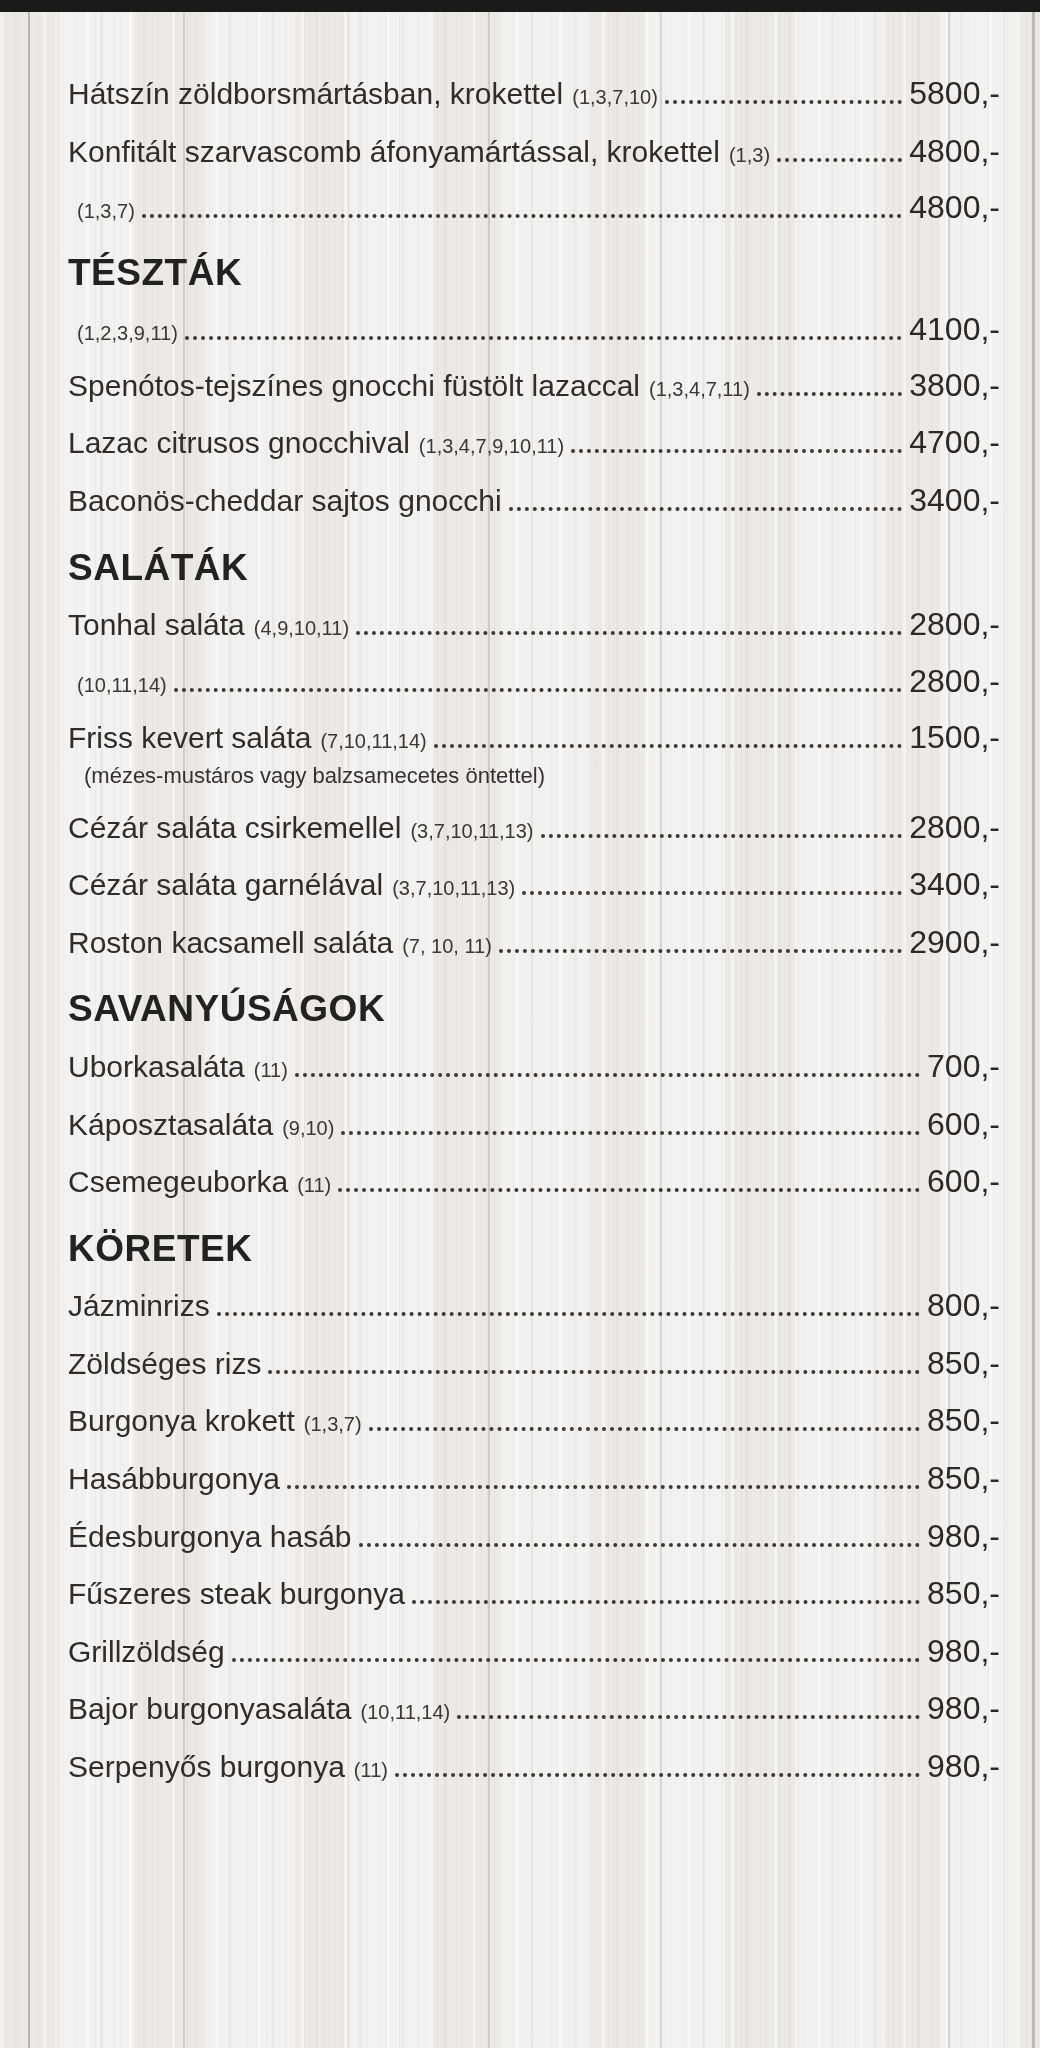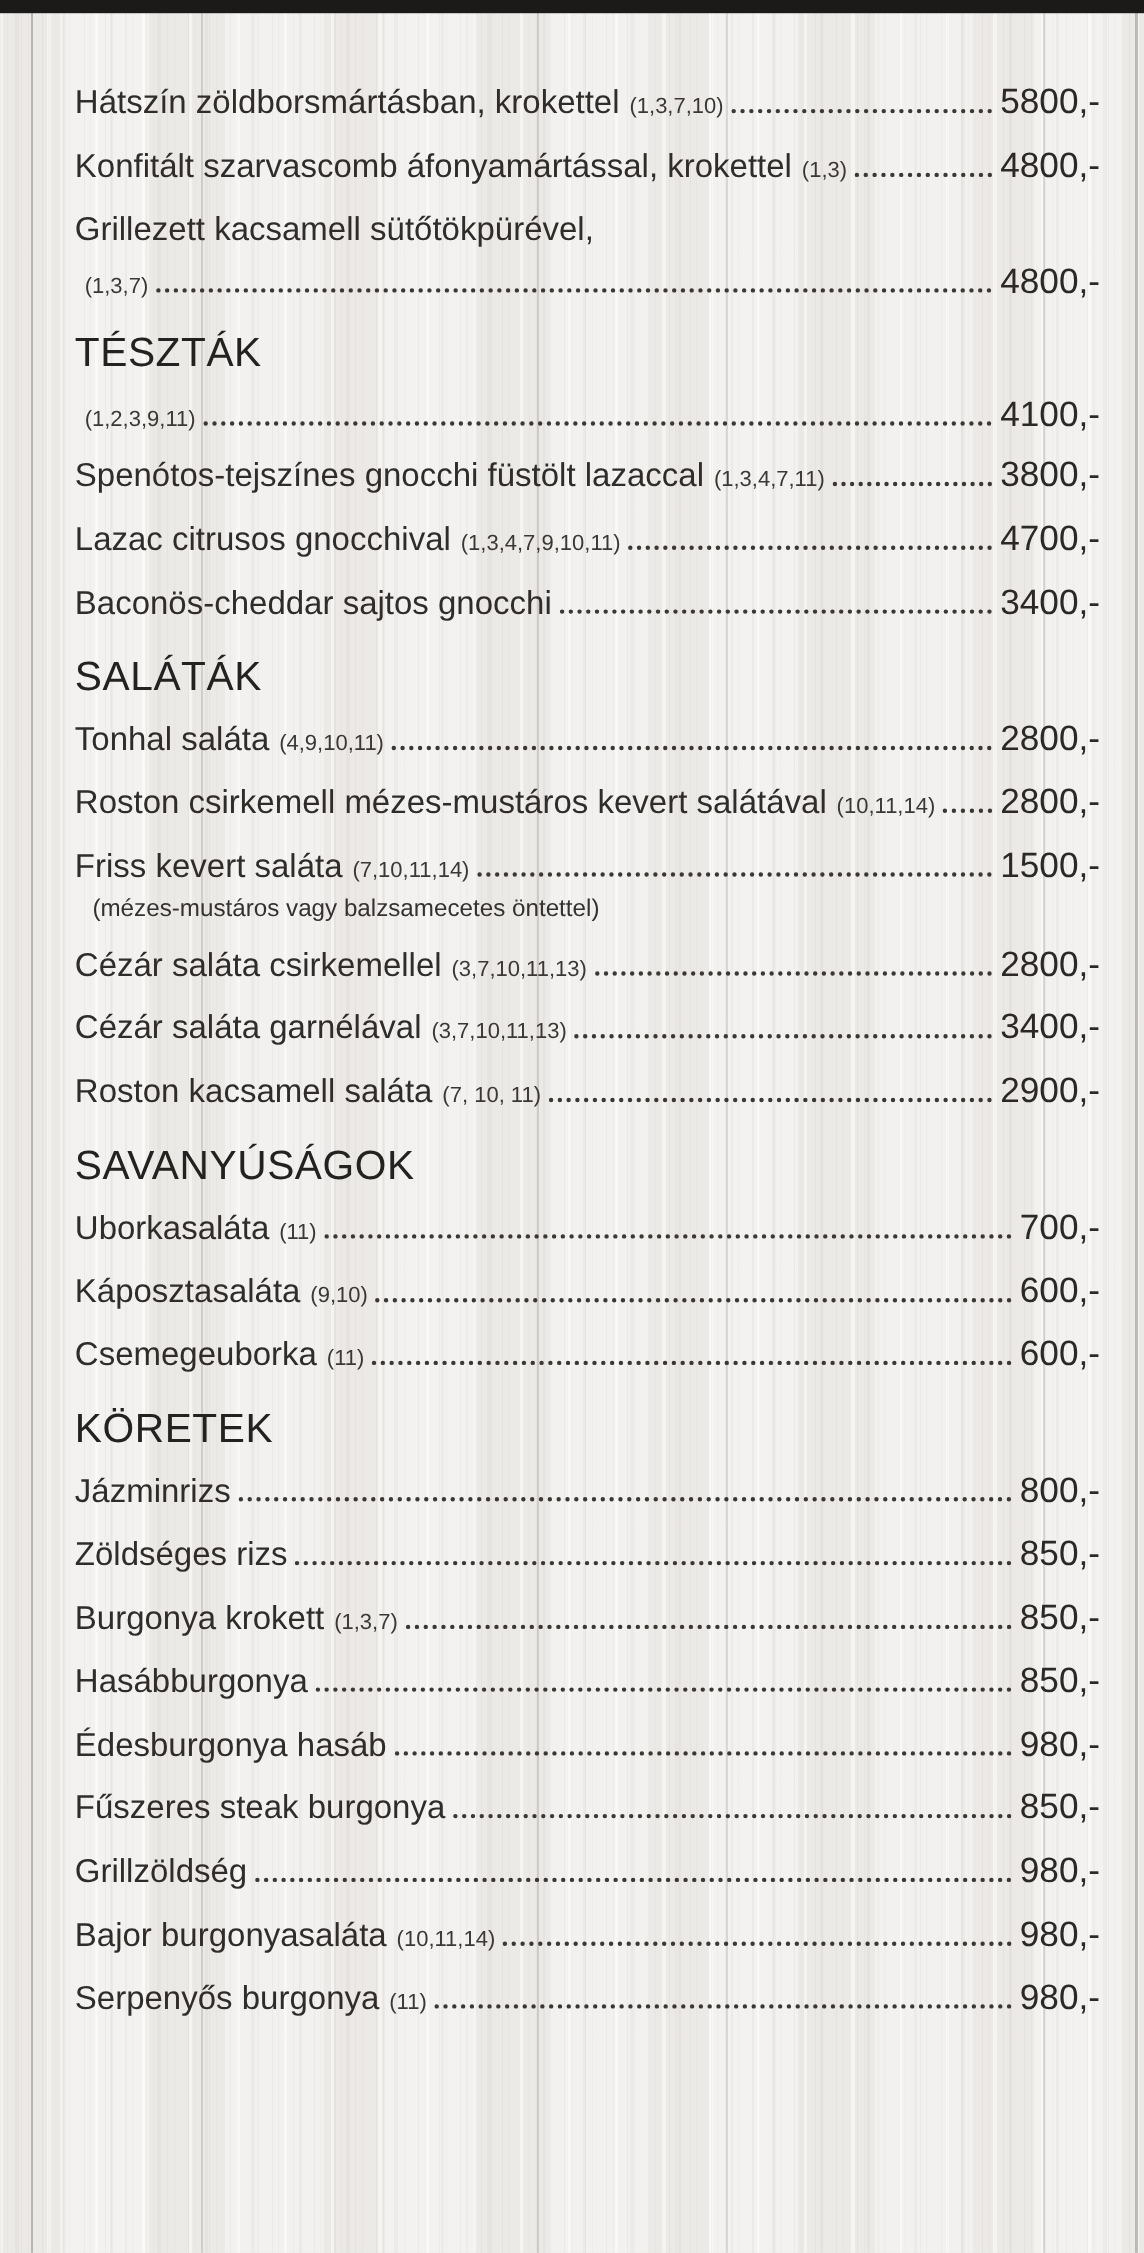--- a/index.html
+++ b/index.html
@@ -46,21 +46,21 @@
     height: 12px;
     background: #1c1a19;
   }
   .menu {
     position: absolute;
     top: 12px; left: 0; right: 0;
     padding: 62px 40px 0 68px;
   }
   .section-title {
     font-size: 37px;
-    font-weight: 400;
+    font-weight: 700;
     color: #242220;
     letter-spacing: 0.5px;
     margin: 26px 0 16px 0;
     line-height: 1.15;
   }
   .menu-section:first-child .menu-item:first-child { margin-top: 0; }
   .menu-item { margin-bottom: 18px; }
   .item-row {
     display: flex;
     align-items: baseline;
@@ -122,21 +122,20 @@
         </div>
         <div class="menu-item">
           <div class="item-row">
             <span class="item-name">Konfitált szarvascomb áfonyamártással, krokettel</span>
             <span class="item-allergens">(1,3)</span>
             <span class="dotted-leader"></span>
             <span class="item-price">4800,-</span>
           </div>
         </div>
         <div class="menu-item">
-          <div class="pre-line">Grillezett kacsamell sütőtökpürével,</div>
           <div class="item-row">
             <span class="item-allergens">(1,3,7)</span>
             <span class="dotted-leader"></span>
             <span class="item-price">4800,-</span>
           </div>
         </div>
       </section>
       <section class="menu-section">
         <h2 class="section-title">TÉSZTÁK</h2>
         <div class="menu-item">
@@ -175,21 +174,20 @@
         <div class="menu-item">
           <div class="item-row">
             <span class="item-name">Tonhal saláta</span>
             <span class="item-allergens">(4,9,10,11)</span>
             <span class="dotted-leader"></span>
             <span class="item-price">2800,-</span>
           </div>
         </div>
         <div class="menu-item">
           <div class="item-row">
-            <span class="item-name">Roston csirkemell mézes-mustáros kevert salátával</span>
             <span class="item-allergens">(10,11,14)</span>
             <span class="dotted-leader"></span>
             <span class="item-price">2800,-</span>
           </div>
         </div>
         <div class="menu-item">
           <div class="item-row">
             <span class="item-name">Friss kevert saláta</span>
             <span class="item-allergens">(7,10,11,14)</span>
             <span class="dotted-leader"></span>

